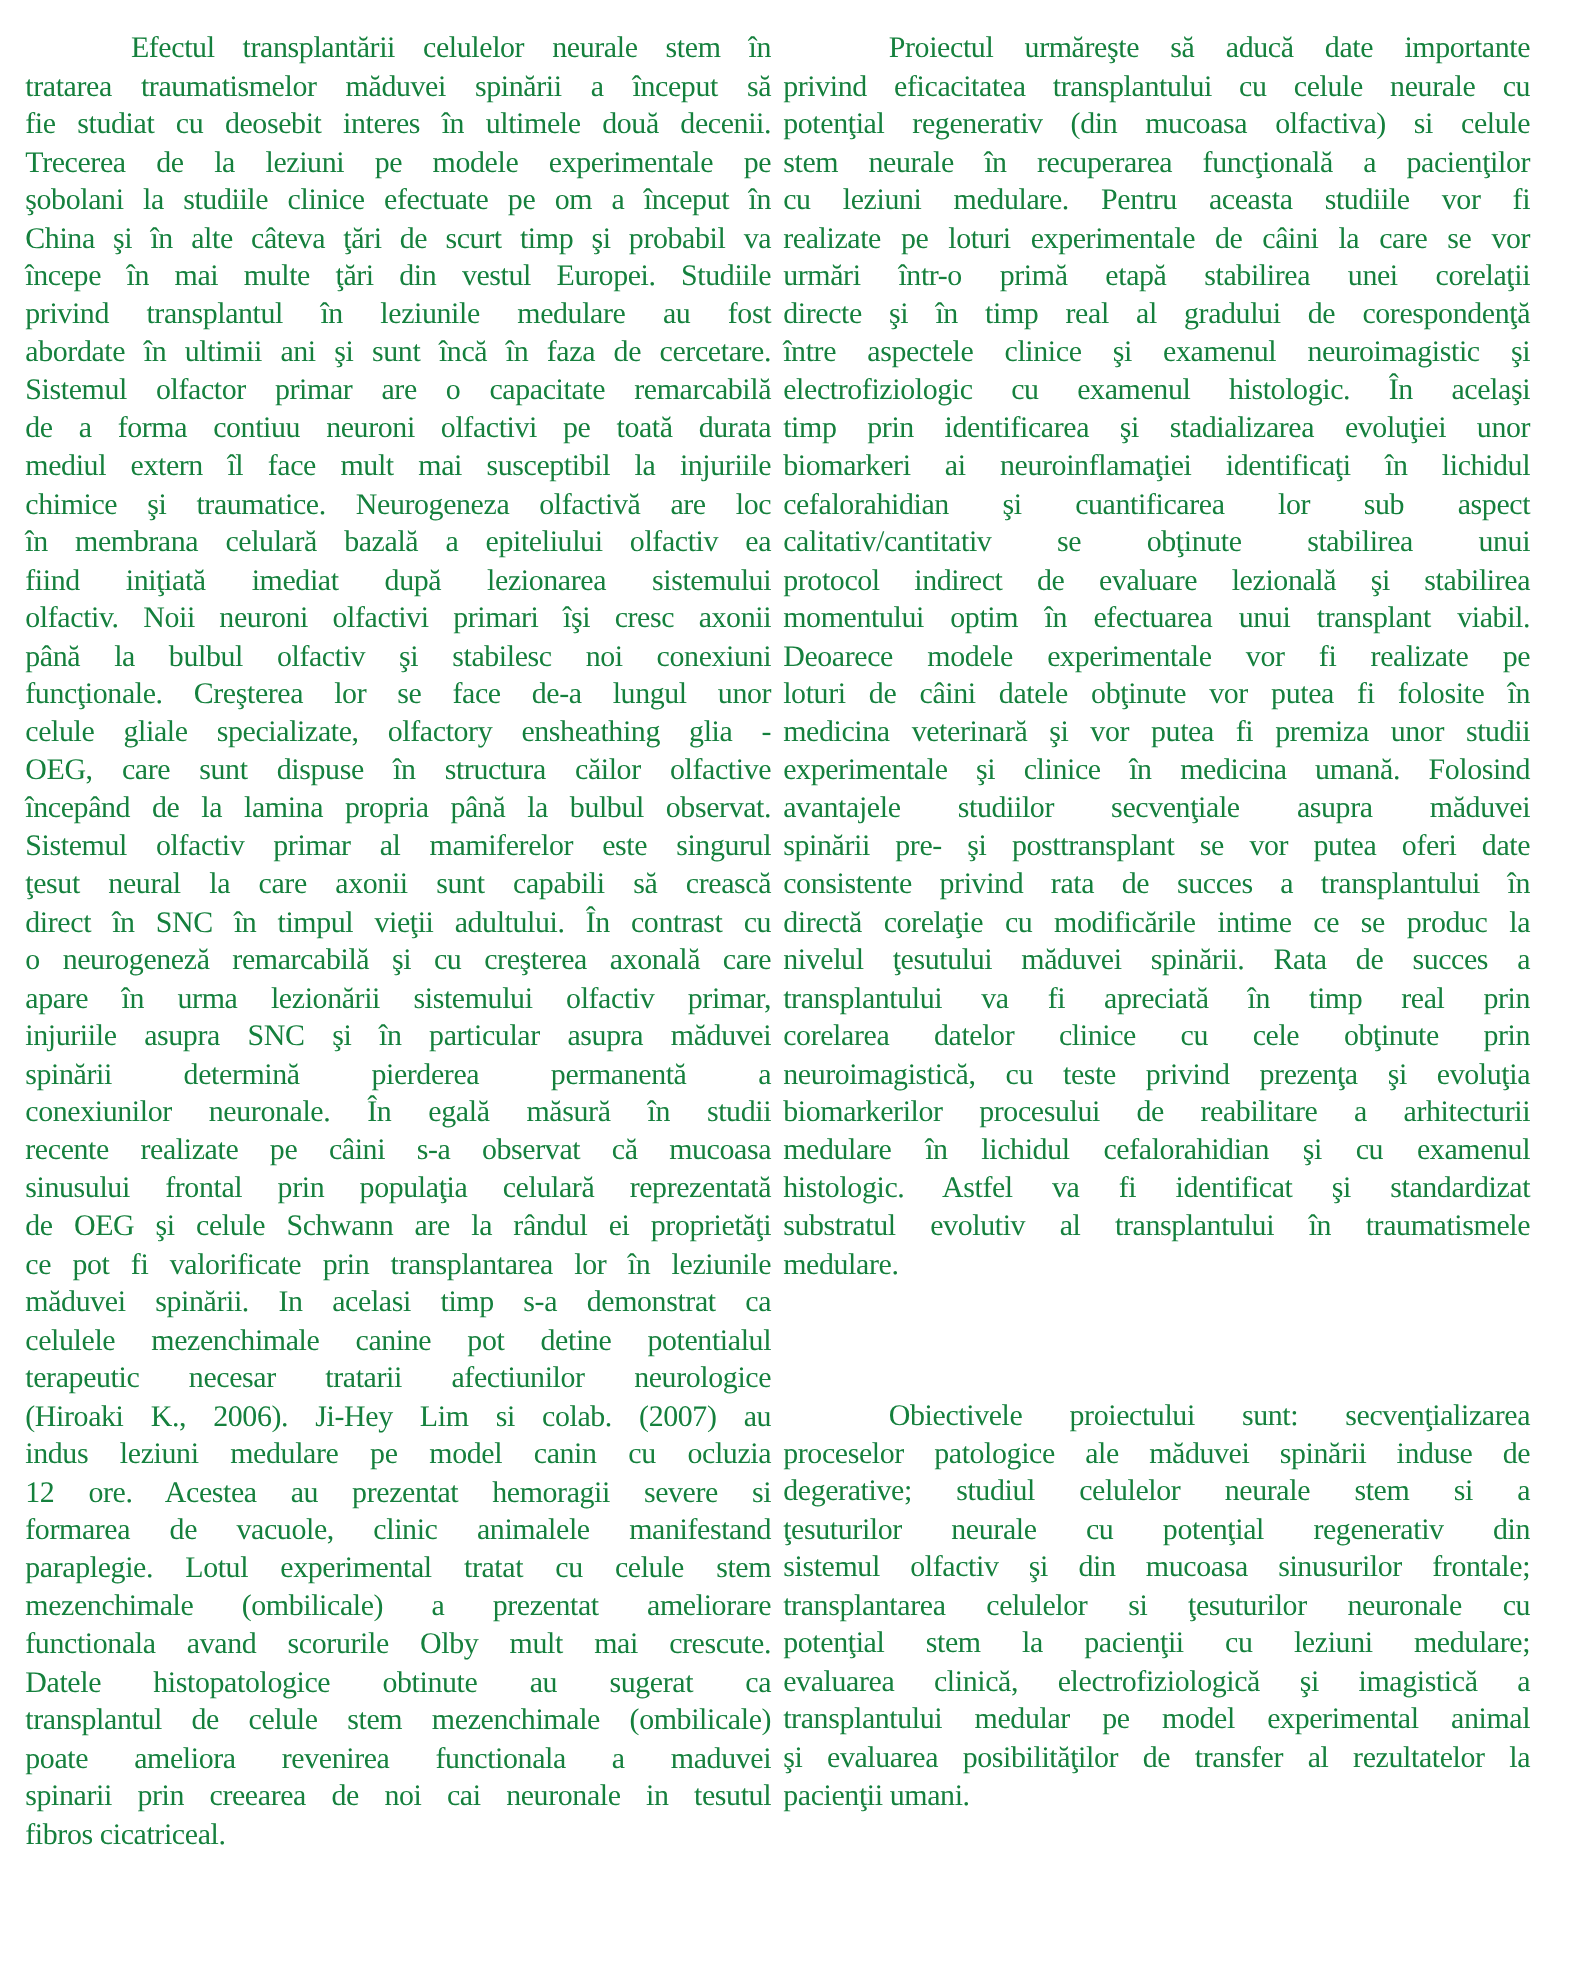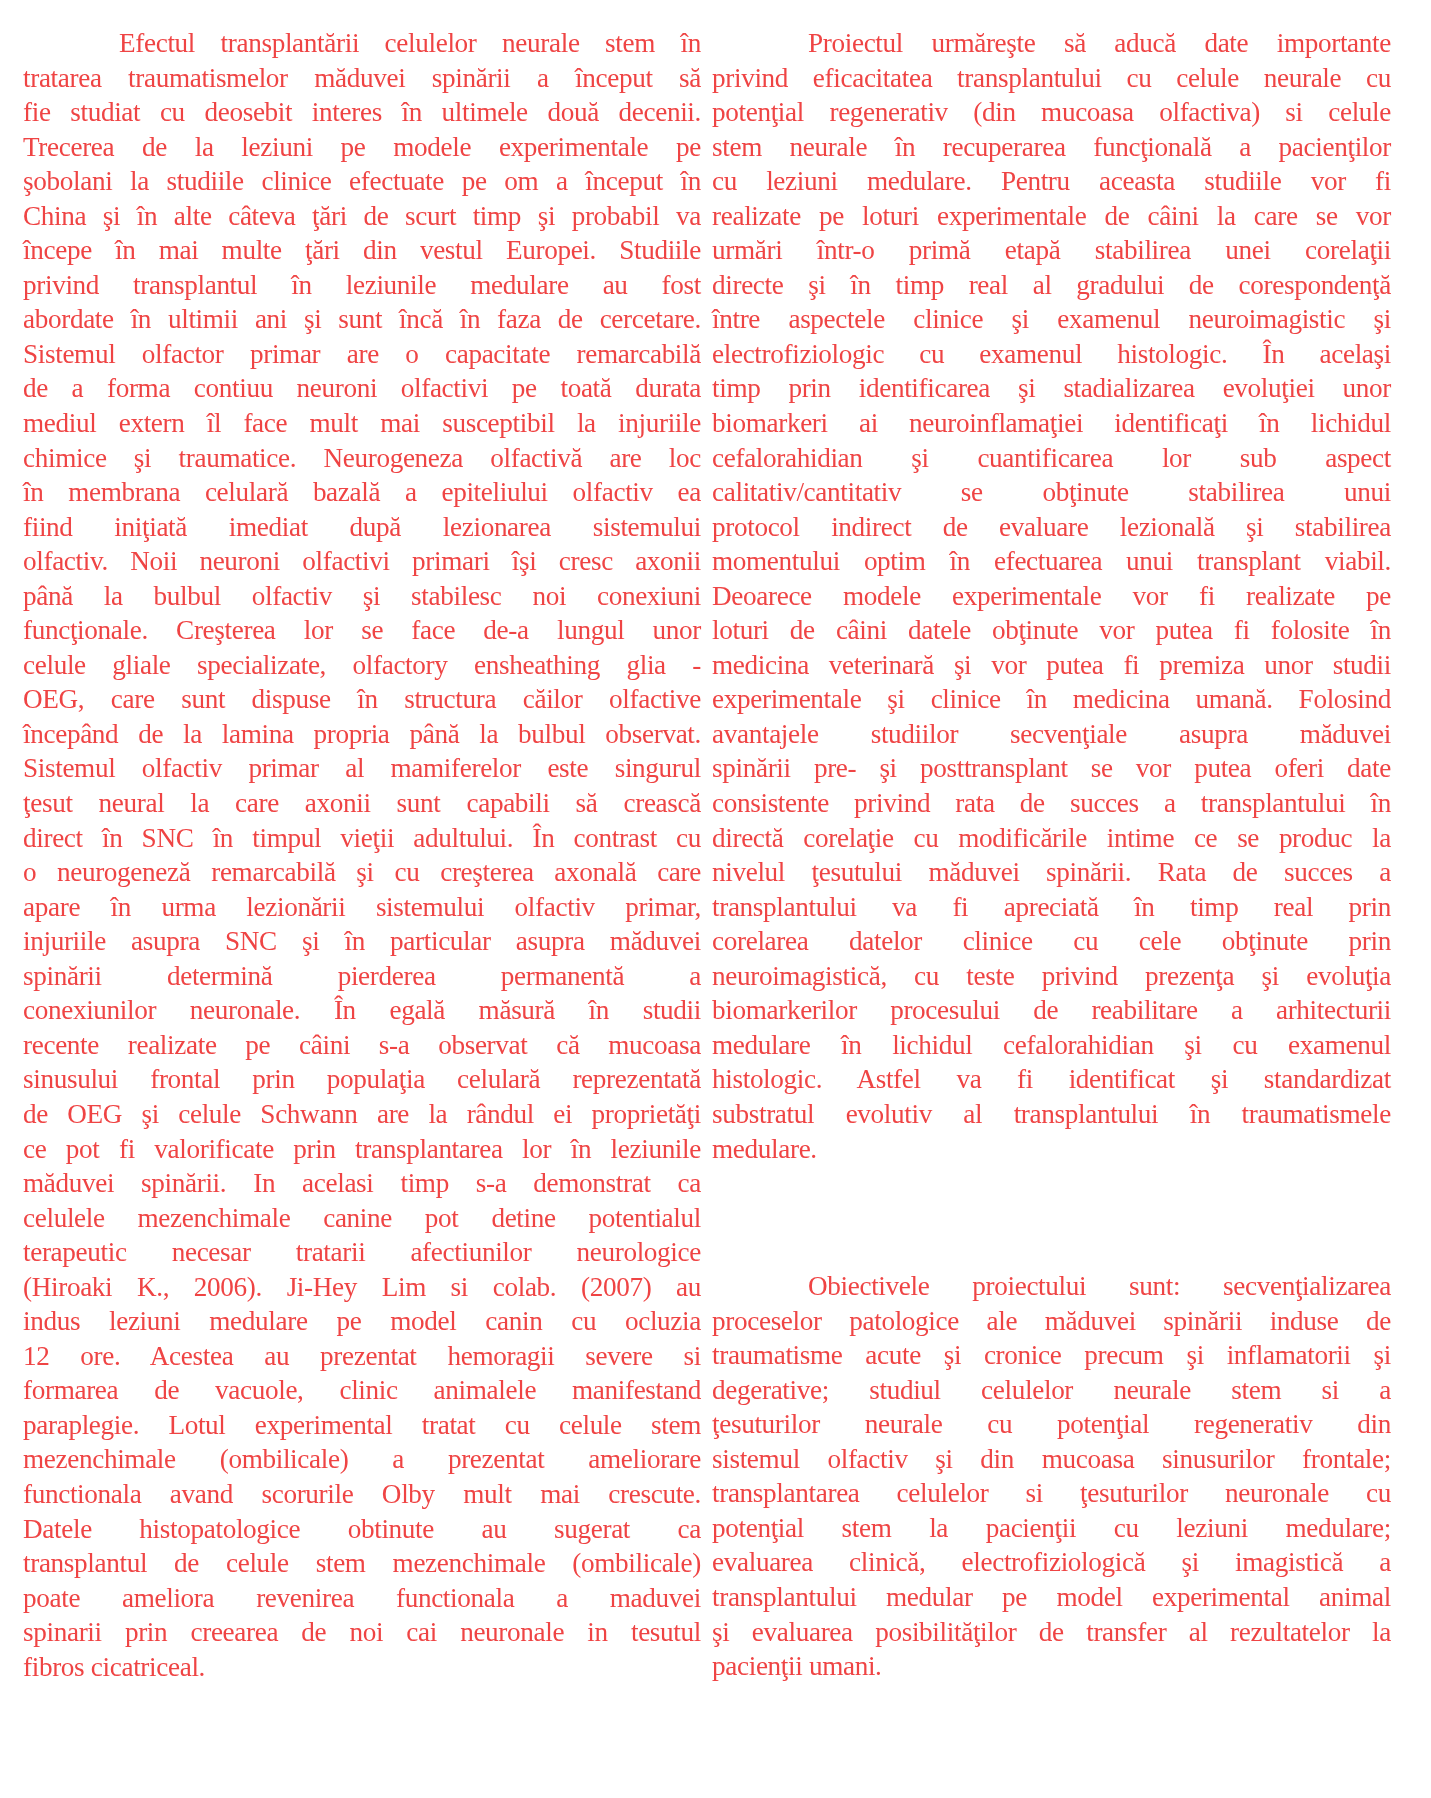--- a/index.html
+++ b/index.html
@@ -1,20 +1,20 @@
 <!DOCTYPE html>
 <html><head>
   <meta charset="utf-8">
   <style>
     html, body { margin: 0; padding: 0; background: #ffffff; }
     body { width: 1431px; height: 1798px; position: relative; overflow: hidden; }
     .page {
       position: absolute; left: 0; top: 0; width: 1431px; height: 1798px;
       font-family: "Liberation Serif", "DejaVu Serif", serif;
-      color: #ef4444;
+      color: #15803d;
     }
     .column { position: absolute; top: 26px; }
     .col-left { left: 23px; width: 678px; }
     .col-right { left: 712px; width: 679px; font-family: Liberation Serif, serif; }
     .paragraph { margin: 0; padding: 0; }
     .line {
       display: block;
       font-size: 27.2px;
       line-height: 34.55px;
       height: 34.55px;
@@ -117,21 +117,20 @@
         <span class="line">biomarkerilor procesului de reabilitare a arhitecturii</span>
         <span class="line">medulare în  lichidul cefalorahidian şi cu examenul</span>
         <span class="line">histologic. Astfel va fi identificat şi standardizat</span>
         <span class="line">substratul evolutiv al transplantului în traumatismele</span>
         <span class="line last">medulare.</span>
       </div>
       <div class="gap"></div>
       <div class="paragraph">
         <span class="line indent">Obiectivele proiectului sunt: secvenţializarea</span>
         <span class="line">proceselor patologice ale măduvei spinării induse de</span>
-        <span class="line">traumatisme acute şi cronice precum şi inflamatorii şi</span>
         <span class="line">degerative; studiul celulelor neurale stem si a</span>
         <span class="line">ţesuturilor neurale cu potenţial regenerativ din</span>
         <span class="line">sistemul olfactiv şi din mucoasa sinusurilor frontale;</span>
         <span class="line">transplantarea celulelor si ţesuturilor neuronale cu</span>
         <span class="line">potenţial stem la pacienţii cu leziuni medulare;</span>
         <span class="line">evaluarea clinică, electrofiziologică şi imagistică a</span>
         <span class="line">transplantului medular pe model experimental animal</span>
         <span class="line">şi evaluarea posibilităţilor de transfer al rezultatelor la</span>
         <span class="line last">pacienţii umani.</span>
       </div>

